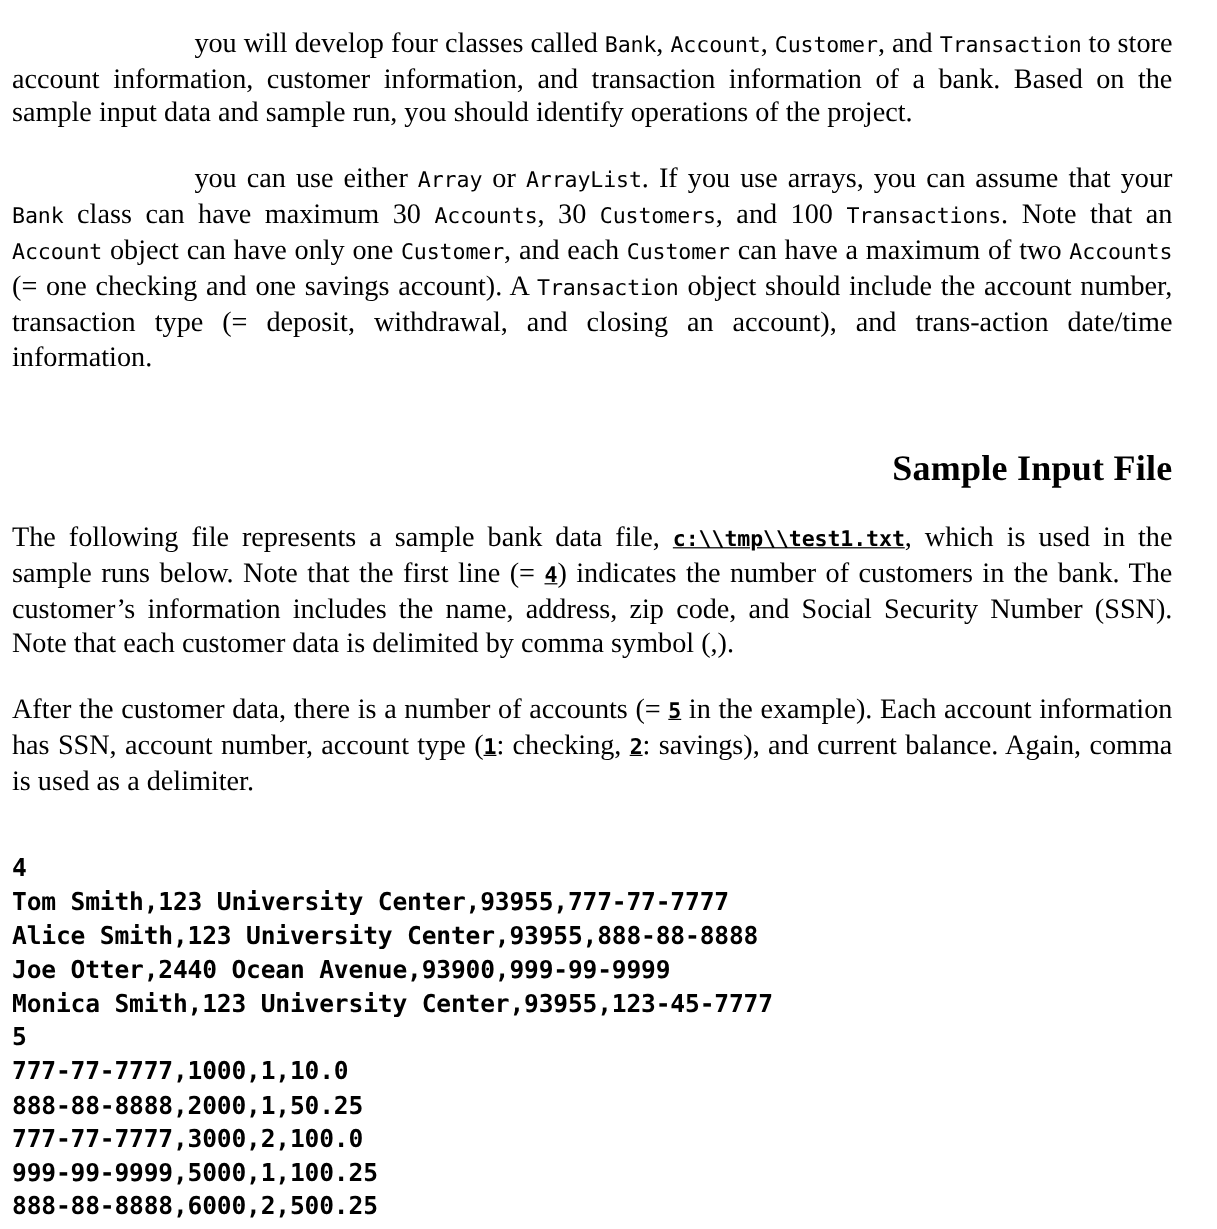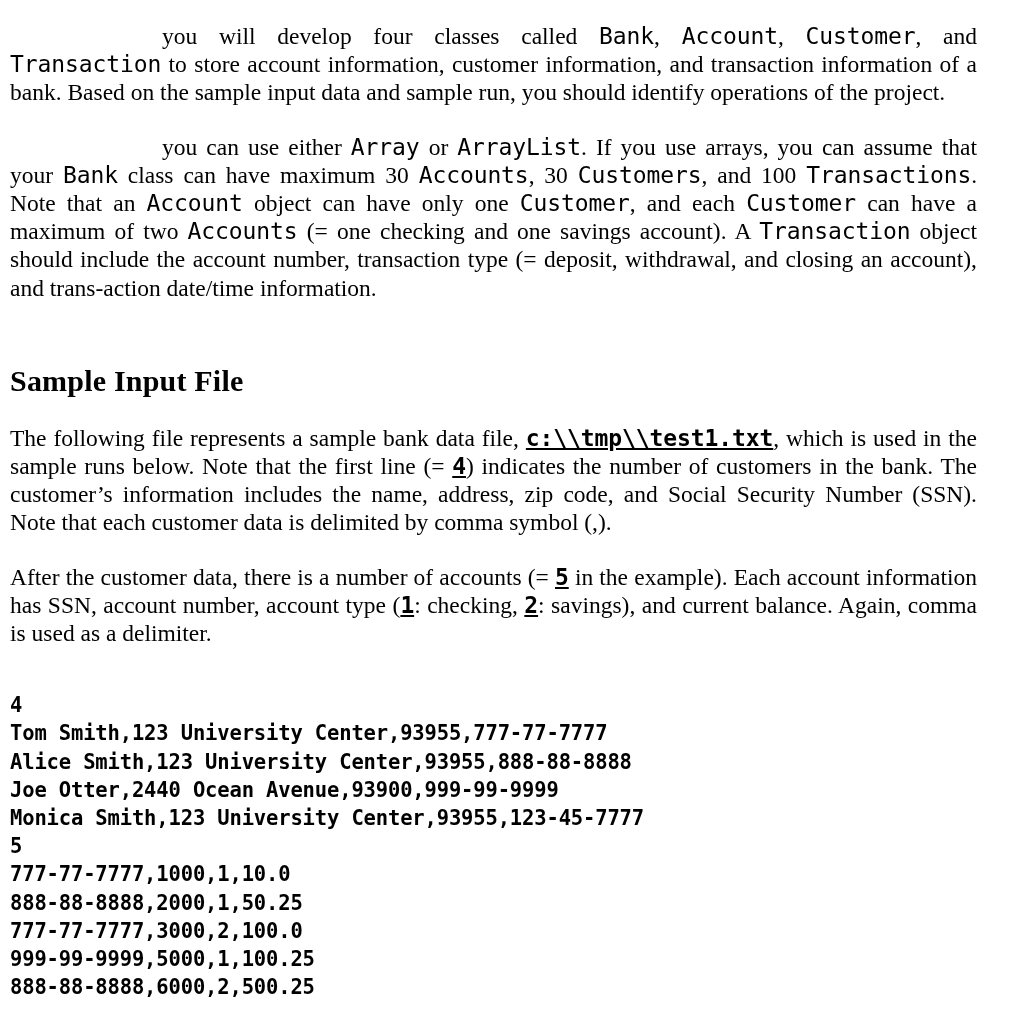--- a/index.html
+++ b/index.html
@@ -35,27 +35,27 @@
   }
   .gap-sm { height: 22px; }
   .gap-par { height: 26px; }
   h2.section-heading {
     margin: 0;
     font-family: "Liberation Serif", "DejaVu Serif", serif;
     font-weight: bold;
     font-size: 30px;
     line-height: 34px;
     letter-spacing: 0.2px;
-    text-align: left;
+    text-align: right;
   }
   .heading-space-before { height: 62px; }
   .heading-space-after { height: 26px; }
   code, .mono {
     font-family: "DejaVu Sans Mono", "Liberation Mono", monospace;
-    font-size: 23px;
+    font-size: 18px;
     font-weight: normal;
     letter-spacing: -0.1px;
   }
   code.mono-bold {
     font-weight: bold;
     text-decoration: underline;
   }
   pre.data-block {
     margin: 0;
     font-family: "DejaVu Sans Mono", "Liberation Mono", monospace;

